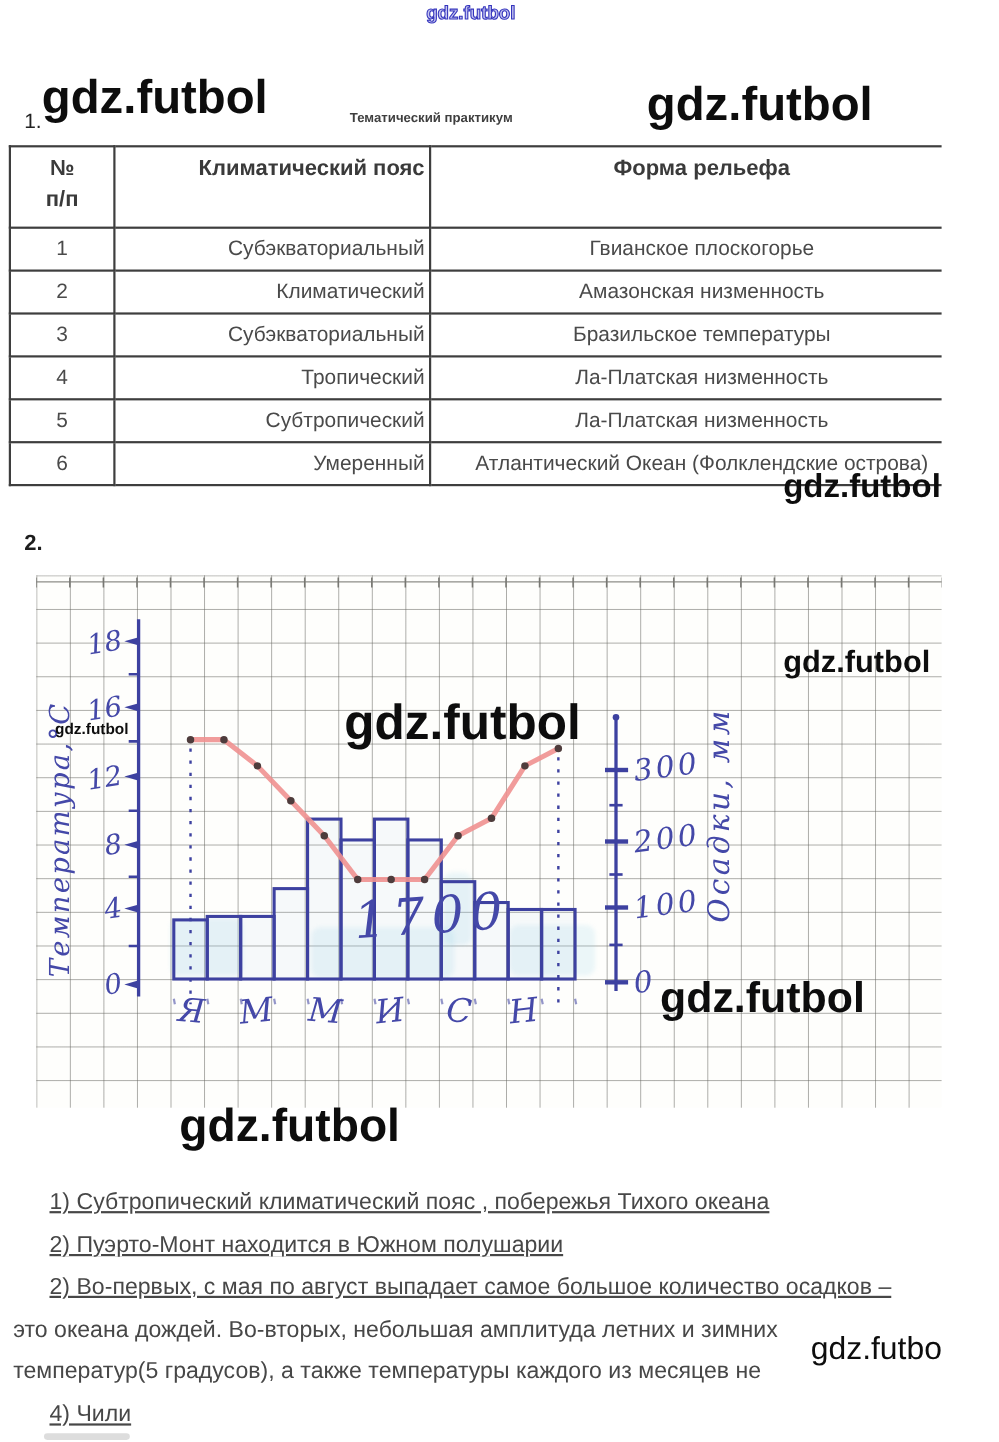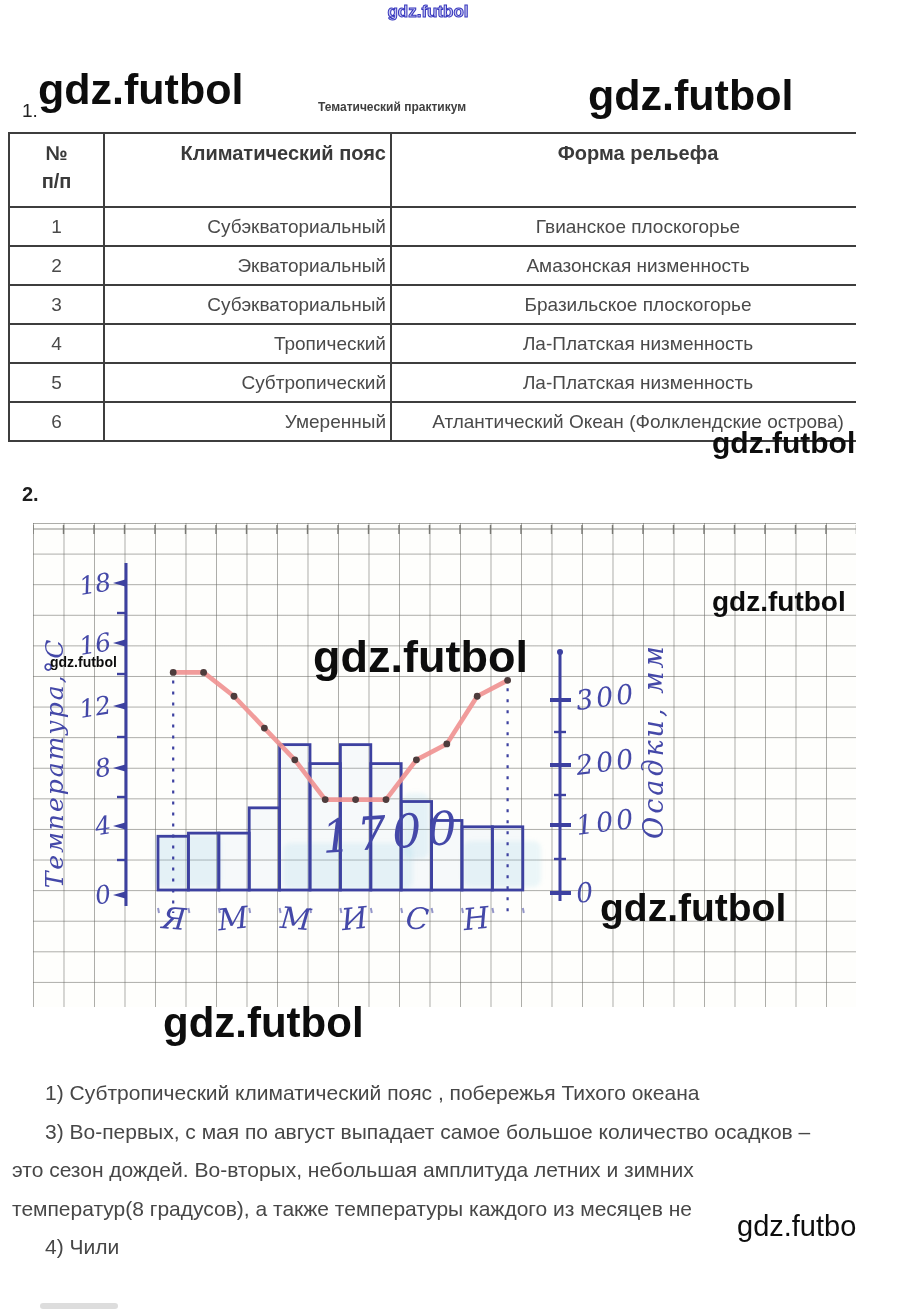--- a/index.html
+++ b/index.html
@@ -36,21 +36,21 @@
   .paper{position:absolute;left:33px;top:523px;width:839px;height:484px;background:#fefefc;
      background-image:
        linear-gradient(to right, rgba(105,105,100,.55) 1px, transparent 1px),
        linear-gradient(to bottom, rgba(105,105,100,.55) 1px, transparent 1px);
      background-size:30.5px 30.6px;}
   .paper svg{position:absolute;left:0;top:0;}
   .sm{position:absolute;background:rgba(140,205,230,.17);filter:blur(2px);border-radius:8px;}
   
   .answers{position:absolute;left:12px;top:1078px;width:888px;font-size:21px;color:#474747;}
   .answers .line{height:38.5px;line-height:30px;white-space:nowrap;}
-  .answers .ind{padding-left:33px;}
+  .answers .ind{padding-left:33px;text-decoration:underline;}
   .stub{position:absolute;left:40px;top:1303px;width:78px;height:6px;background:rgba(120,120,120,.25);
         border-radius:3px;}
 </style>
 </head>
 <body>
 
 <div class="page">
 
   <div class="wm wm-top">gdz.futbol</div>
   <div class="heading">Тематический практикум</div>
@@ -68,27 +68,27 @@
         <th class="c2">Климатический пояс</th>
         <th>Форма рельефа</th>
       </tr>
     <tr class="row">
           <td class="c1">1</td>
           <td class="c2">Субэкваториальный</td>
           <td>Гвианское плоскогорье</td>
         </tr>
         <tr class="row">
           <td class="c1">2</td>
-          <td class="c2">Экваториальный</td>
+          <td class="c2">Климатический</td>
           <td>Амазонская низменность</td>
         </tr>
         <tr class="row">
           <td class="c1">3</td>
           <td class="c2">Субэкваториальный</td>
-          <td>Бразильское плоскогорье</td>
+          <td>Бразильское температуры</td>
         </tr>
         <tr class="row">
           <td class="c1">4</td>
           <td class="c2">Тропический</td>
           <td>Ла-Платская низменность</td>
         </tr>
         <tr class="row">
           <td class="c1">5</td>
           <td class="c2">Субтропический</td>
           <td>Ла-Платская низменность</td>
@@ -223,20 +223,21 @@
   </div>
 
   <div class="wm wm-chart-small">gdz.futbol</div>
   <div class="wm wm-chart-center">gdz.futbol</div>
   <div class="wm wm-chart-tr">gdz.futbol</div>
   <div class="wm wm-chart-br">gdz.futbol</div>
   <div class="wm wm-below">gdz.futbol</div>
 
   <div class="answers">
       <div class="line ind">1) Субтропический  климатический пояс , побережья Тихого океана</div>
-      <div class="line ind">3) Во-первых, с мая по август выпадает самое большое количество осадков –</div>
-      <div class="line">это сезон дождей. Во-вторых, небольшая амплитуда летних и зимних</div>
-      <div class="line">температур(8 градусов), а также температуры каждого из месяцев не</div>
+      <div class="line ind">2) Пуэрто-Монт находится в Южном полушарии</div>
+      <div class="line ind">2) Во-первых, с мая по август выпадает самое большое количество осадков –</div>
+      <div class="line">это океана дождей. Во-вторых, небольшая амплитуда летних и зимних</div>
+      <div class="line">температур(5 градусов), а также температуры каждого из месяцев не</div>
       <div class="line ind">4) Чили</div>
     </div>
   <div class="wm wm-ans">gdz.futbol</div>
   <div class="stub"></div>
 </div>
 
 </body></html>

